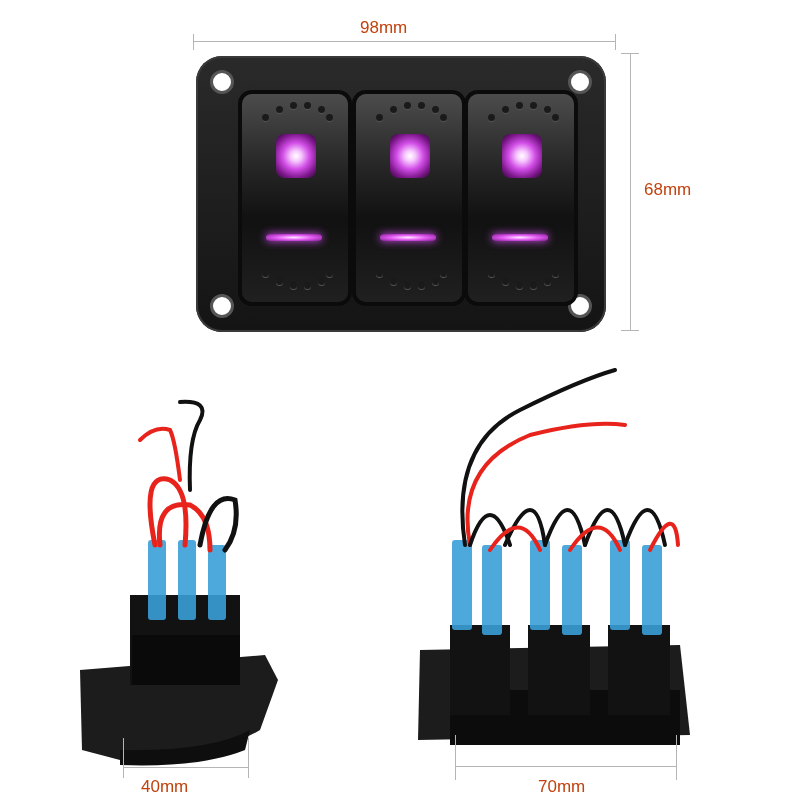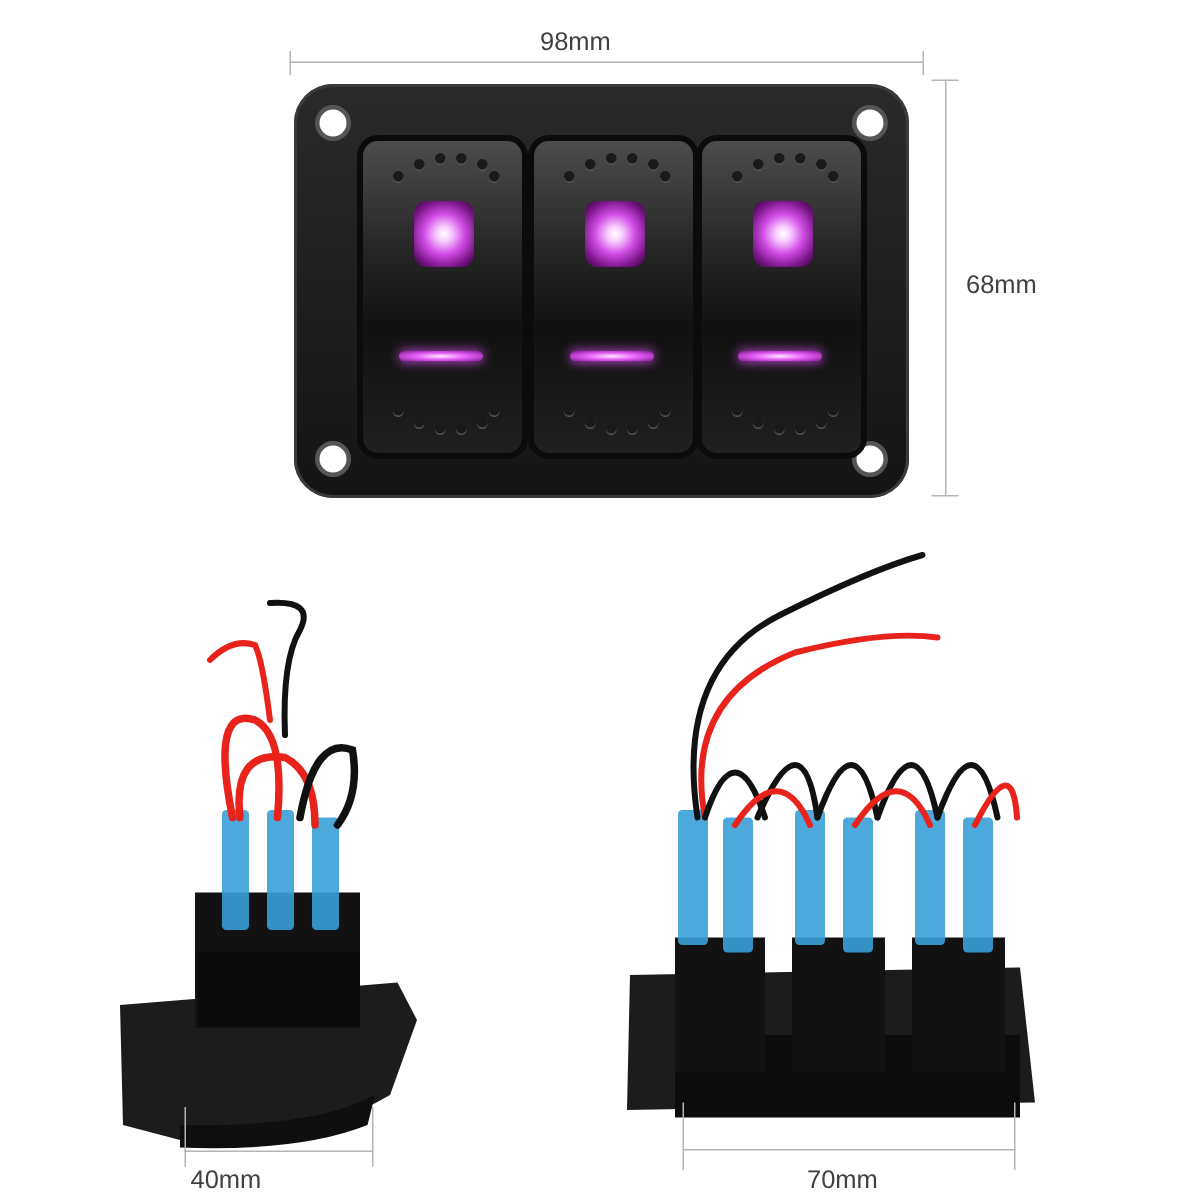--- a/index.html
+++ b/index.html
@@ -1,17 +1,17 @@
 <!DOCTYPE html>
 <html><head>
 <meta charset="utf-8">
 <style>
   html, body { margin:0; padding:0; background:#ffffff; }
   body { width:800px; height:800px; position:relative; overflow:hidden; font-family:"Liberation Sans", sans-serif; }
-  .label { position:absolute; font-size:17px; color:#404040; }
+  .label { position:absolute; font-size:17px; color:#c2410c; }
   .dimline { position:absolute; background:#b5b5b5; }
   .plate { position:absolute; left:196px; top:56px; width:410px; height:276px; background:linear-gradient(180deg,#2a2a2a,#141414); border-radius:26px; box-shadow:inset 0 0 0 2px #3a3a3a; }
   .hole { position:absolute; width:18px; height:18px; border-radius:50%; background:#fff; border:3px solid #555; }
   .rocker { position:absolute; top:38px; width:106px; height:208px; border-radius:10px;
     background:linear-gradient(180deg,#4c4c4c 0%,#262626 35%,#111 60%,#202020 100%); box-shadow:0 0 0 4px #0b0b0b; }
   .dots { position:absolute; left:18px; right:18px; height:22px; }
   .dot { position:absolute; width:7px; height:7px; border-radius:50%; background:#1a1a1a; box-shadow:0 1px 0 #555; }
   .lens { position:absolute; left:34px; top:40px; width:40px; height:44px; border-radius:8px;
     background:radial-gradient(circle at 50% 50%, #fff 0%, #f7c8ff 18%, #d14de6 45%, #7a1688 75%, #2a0a30 100%); }
   .bar { position:absolute; left:24px; top:140px; width:56px; height:7px; border-radius:4px;
@@ -115,21 +115,21 @@
   <path class="wire" d="M95 165 Q80 90 110 100 Q130 110 125 165" stroke="#e8231c" stroke-width="5"></path>
   <path class="wire" d="M100 165 Q95 120 130 125 Q150 135 150 170" stroke="#e8231c" stroke-width="5"></path>
   <path class="wire" d="M140 165 Q150 110 175 120 Q180 150 165 170" stroke="#111" stroke-width="5"></path>
   <path class="wire" d="M130 110 Q128 60 140 40 Q150 20 120 22" stroke="#111" stroke-width="4"></path>
   <path class="wire" d="M120 100 Q115 60 110 50 Q95 45 80 60" stroke="#e8231c" stroke-width="4"></path>
 </svg>
 
 <div class="dimline" style="left:123px;top:767px;width:126px;height:1px;"></div>
 <div class="dimline" style="left:123px;top:738px;width:1px;height:40px;"></div>
 <div class="dimline" style="left:248px;top:738px;width:1px;height:40px;"></div>
-<div class="label" style="left:127px;top:777px;text-align:right;">40mm</div>
+<div class="label" style="left:141px;top:777px;text-align:right;">40mm</div>
 
 <svg class="side" style="left:410px;top:355px;" width="290" height="400" viewBox="0 0 290 400">
 
   <path d="M10 295 L270 290 L280 380 L8 385 Z" fill="#1c1c1c"></path>
   <rect x="40" y="335" width="230" height="55" fill="#0c0c0c"></rect>
 
   <rect x="40" y="270" width="60" height="90" fill="#121212"></rect>
   <rect x="118" y="270" width="62" height="90" fill="#121212"></rect>
   <rect x="198" y="270" width="62" height="90" fill="#121212"></rect>
 

